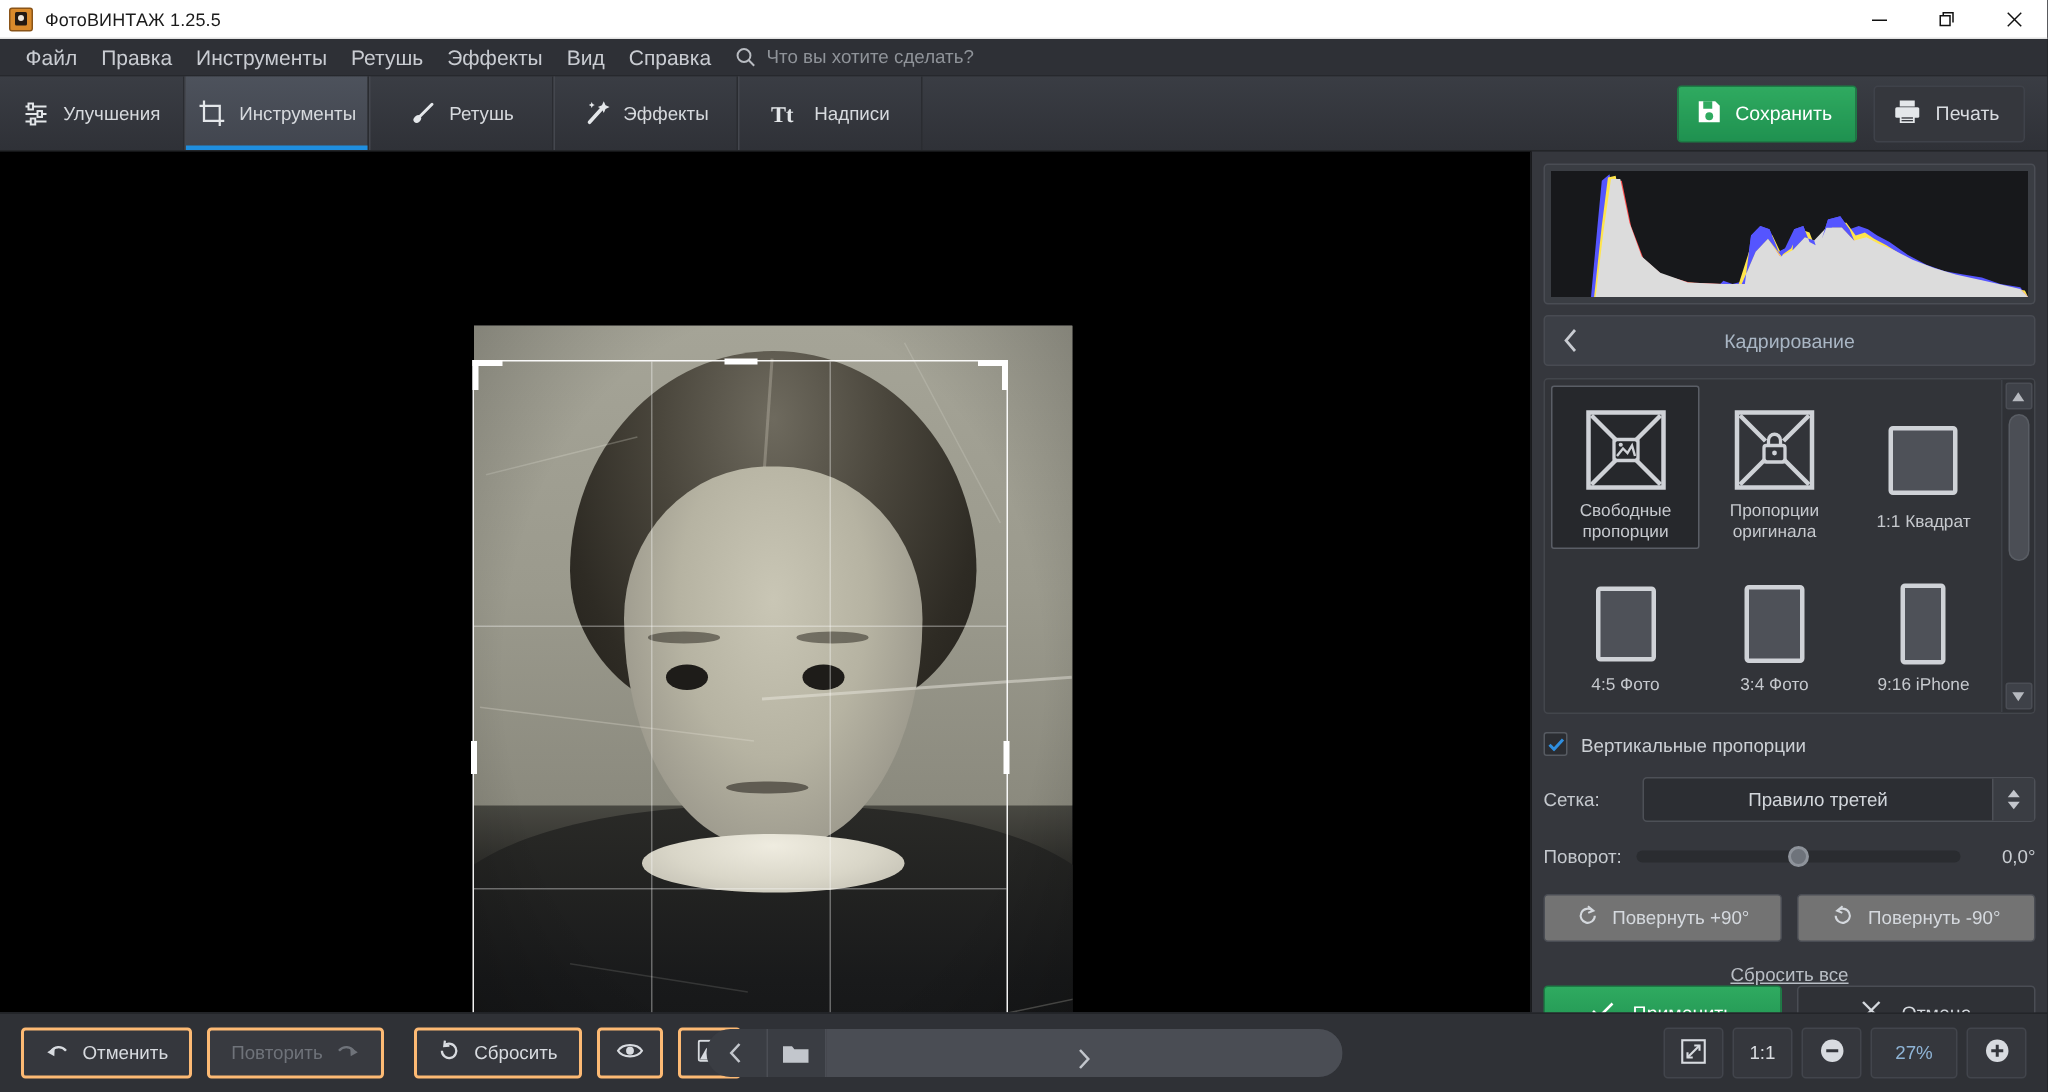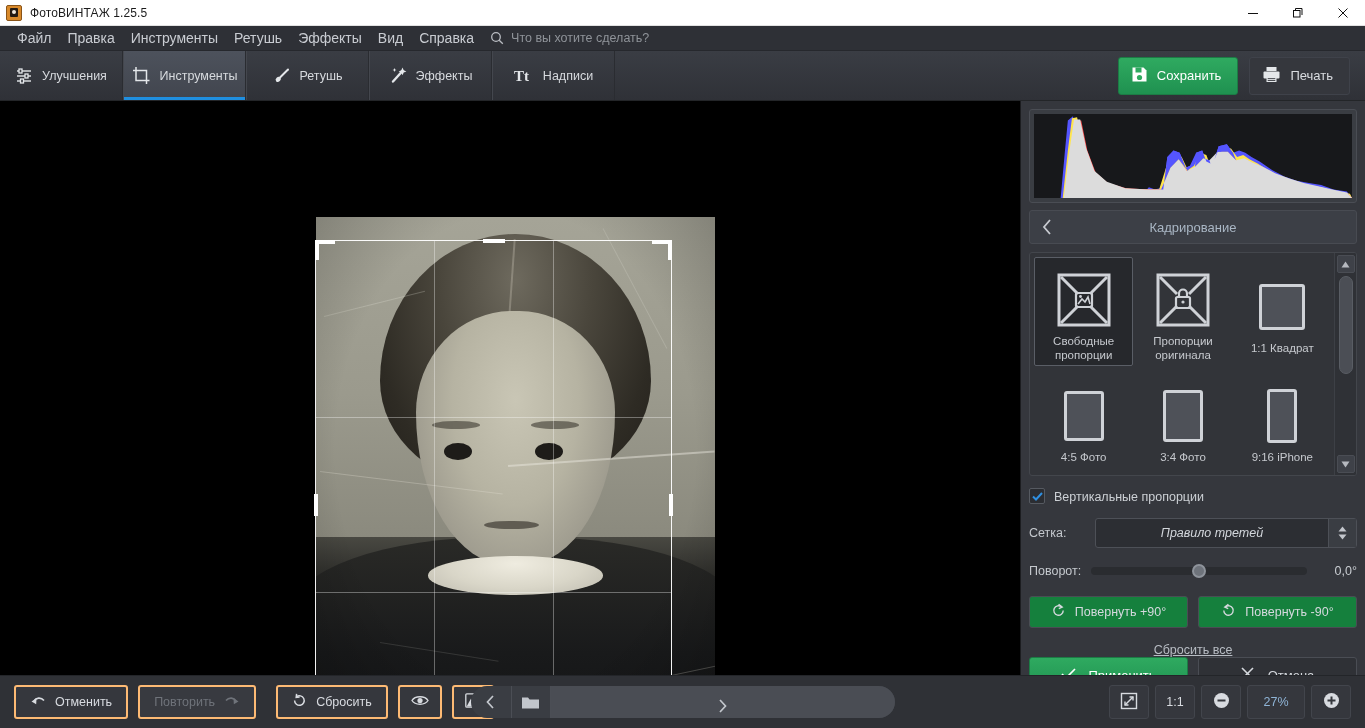--- a/index.html
+++ b/index.html
@@ -382,21 +382,21 @@
     display: flex; align-items: center; gap: 10px;
     margin-top: 14px;
   }
   .grid-row .lbl { font-size: 12.5px; color: #c5c9ce; width: 56px; }
   .combo {
     flex: 1 1 auto; height: 30px;
     background: #2c2e33; border: 1px solid #4d5057; border-radius: 3px;
     display: flex; align-items: center;
     position: relative;
   }
-  .combo .val { flex:1 1 auto; text-align:center; font-size: 12.5px; color:#d3d7dc;font-style:italic; }
+  .combo .val { flex:1 1 auto; text-align:center; font-size: 12.5px; color:#d3d7dc; }
   .combo .spin {
     width: 28px; height: 100%;
     border-left: 1px solid #4d5057;
     background: #3a3d43;
     display:flex; flex-direction:column; align-items:center; justify-content:center;
     gap: 2px; color:#c3c6cc;
   }
 
   .rot-row {
     display: flex; align-items: center; gap: 10px;
@@ -411,21 +411,21 @@
   .slider .knob {
     position: absolute; left: 50%; top: 50%;
     width: 14px; height: 14px; margin: -7px 0 0 -7px;
     background: #6e737b; border: 2px solid #8e939b; border-radius: 50%;
   }
   .rot-val { font-size: 12.5px; color: #c9cdd2; width: 40px; text-align: right; }
 
   .rot-btns { display: flex; gap: 10px; margin-top: 18px; }
   .rbtn {
     flex: 1 1 0; height: 32px;
-    background: #15803d; border: 1px solid #4a4d54; border-radius: 3px;
+    background: #737373; border: 1px solid #4a4d54; border-radius: 3px;
     display:flex; align-items:center; justify-content:center; gap: 9px;
     color: #d5d9de; font-size: 12.5px;
   }
   .reset-all {
     text-align: center; margin-top: 15px;
     font-size: 12.5px; color: #b8bdc4; text-decoration: underline;
   }
   .apply-row {
     display: flex; gap: 10px;
     margin-top: auto; margin-bottom: 12px;

